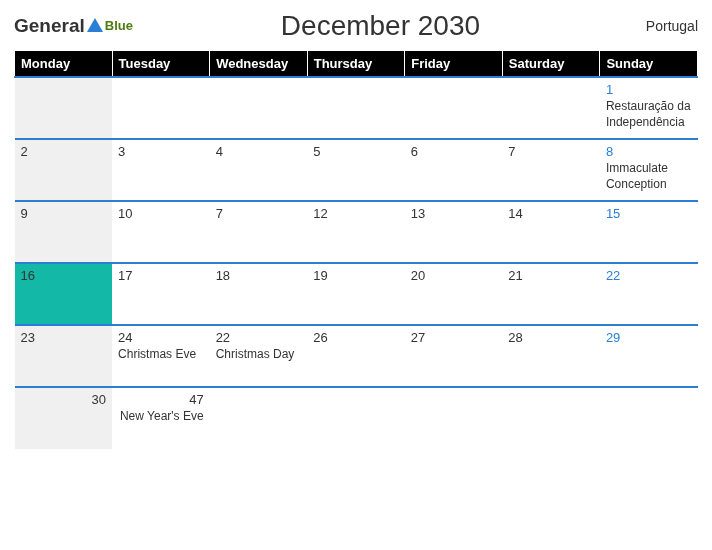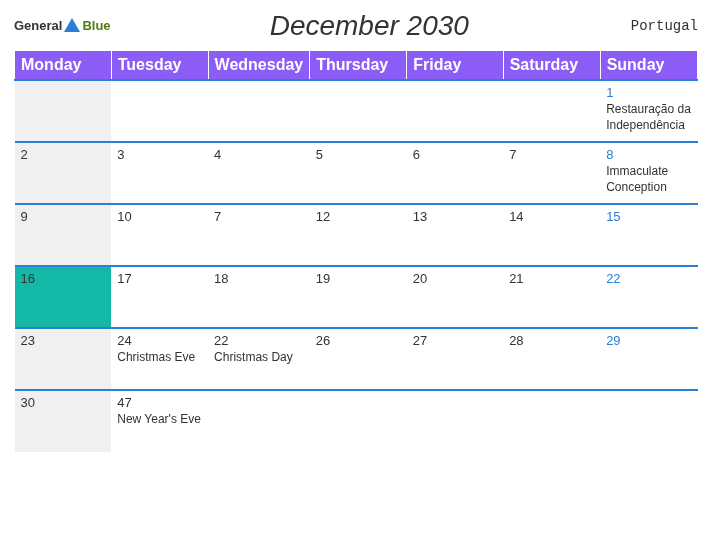--- a/index.html
+++ b/index.html
@@ -25,21 +25,21 @@
     .logo {
       display: flex;
       align-items: center;
       font-size: 13px;
       font-weight: bold;
       color: #333;
       line-height: 1.1;
     }
     .logo-text-general {
       color: #333;
-      font-size: 13px;
+      font-size: 19px;
       font-weight: bold;
     }
     .logo-text-blue {
       color: #4d7c0f;
       font-size: 13px;
       font-weight: bold;
     }
     .logo-triangle {
       width: 0;
       height: 0;
@@ -51,37 +51,35 @@
       vertical-align: middle;
       position: relative;
       top: -1px;
     }
     .title {
       font-size: 28px;
       font-weight: normal;
       color: #333;
       text-align: center;
       flex: 1;
-      font-style: italic;
     }
     .country {
       font-size: 14px;
       color: #333;
       min-width: 70px;
       text-align: right;
-      font-family: Liberation Mono, monospace;
     }
     .calendar {
       width: 100%;
       border-collapse: collapse;
     }
     .calendar thead tr th {
-      background: #8b5cf6;
+      background: #000000;
       color: #fff;
-      font-size: 16px;
+      font-size: 13px;
       font-weight: bold;
       text-align: left;
       padding: 5px 6px;
       border: 1px solid #fff;
     }
     .calendar tbody tr td {
       border-top: 2px solid #2a7fd4;
       border-left: none;
       border-right: none;
       border-bottom: none;
@@ -106,20 +104,21 @@
     .day-number.sunday {
       color: #2a7fd4;
     }
     .event {
       font-size: 12px;
       color: #333;
       line-height: 1.3;
     }
     .last-row td {
       height: 55px;
+      text-align: right;
     }
   </style>
 </head>
 <body>
 
 <div class="page">
   <div class="header">
     <div class="logo">
       <span class="logo-text-general">General</span>
       <span class="logo-triangle"></span>

